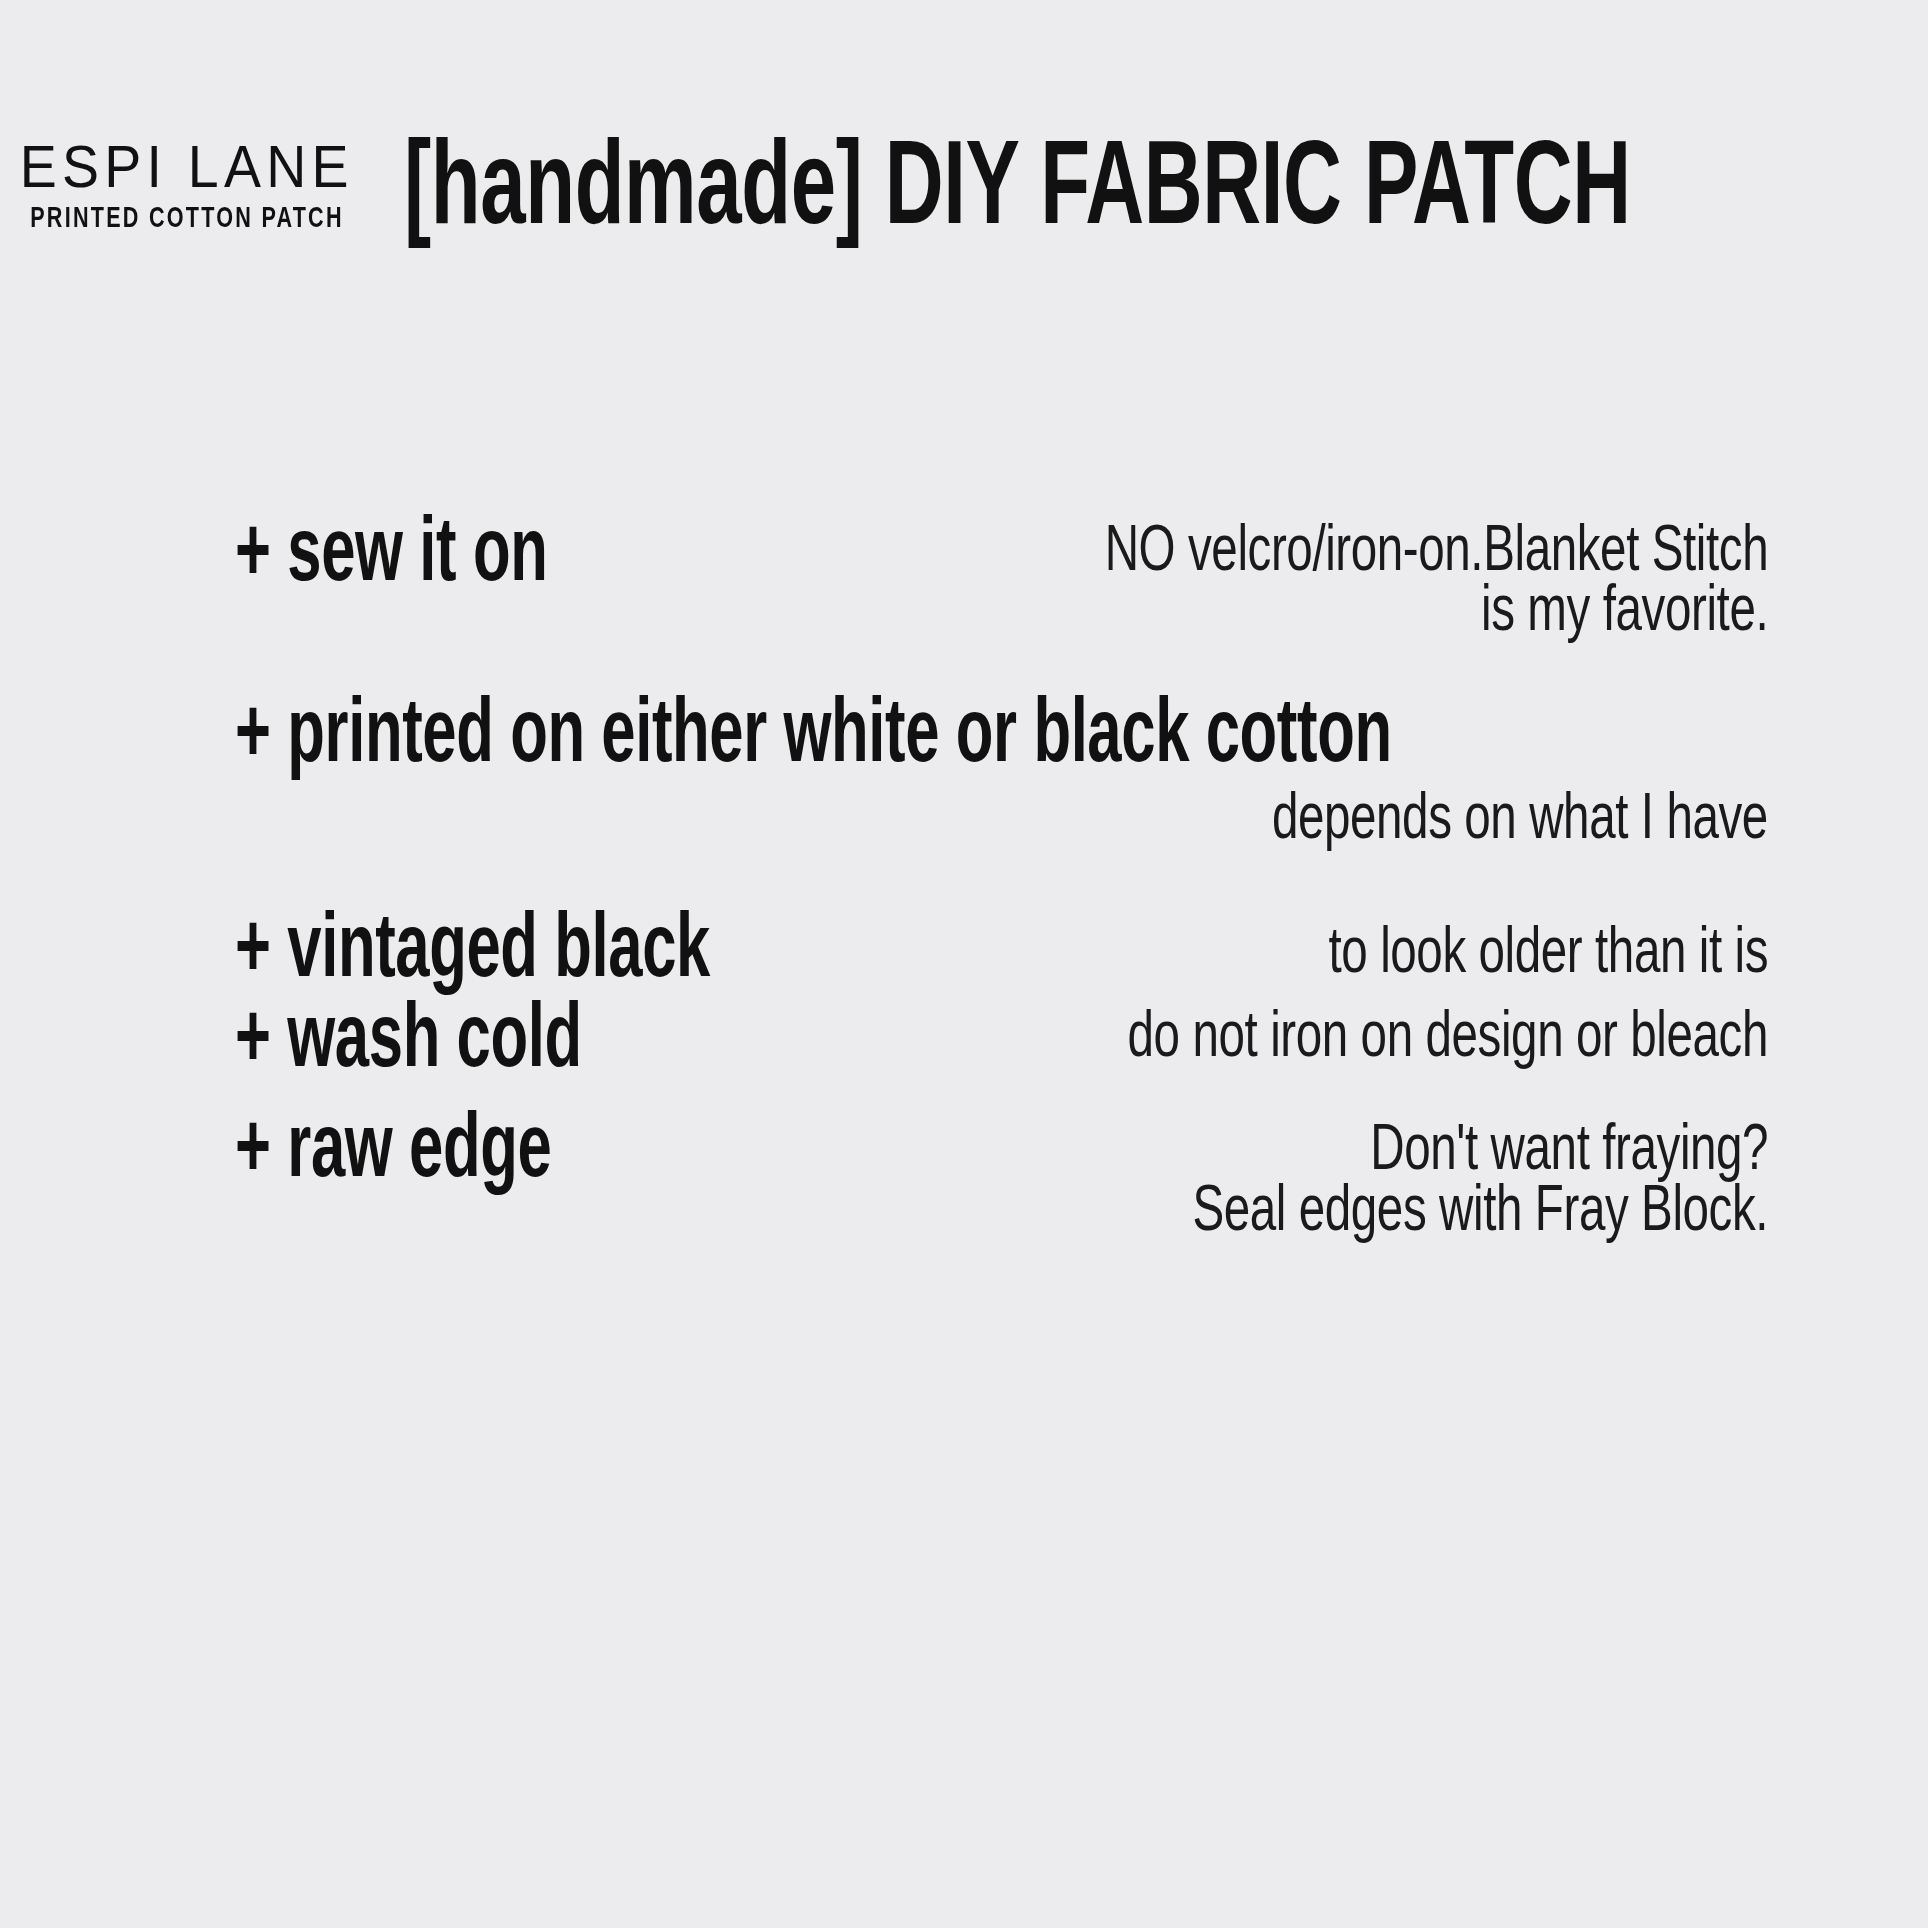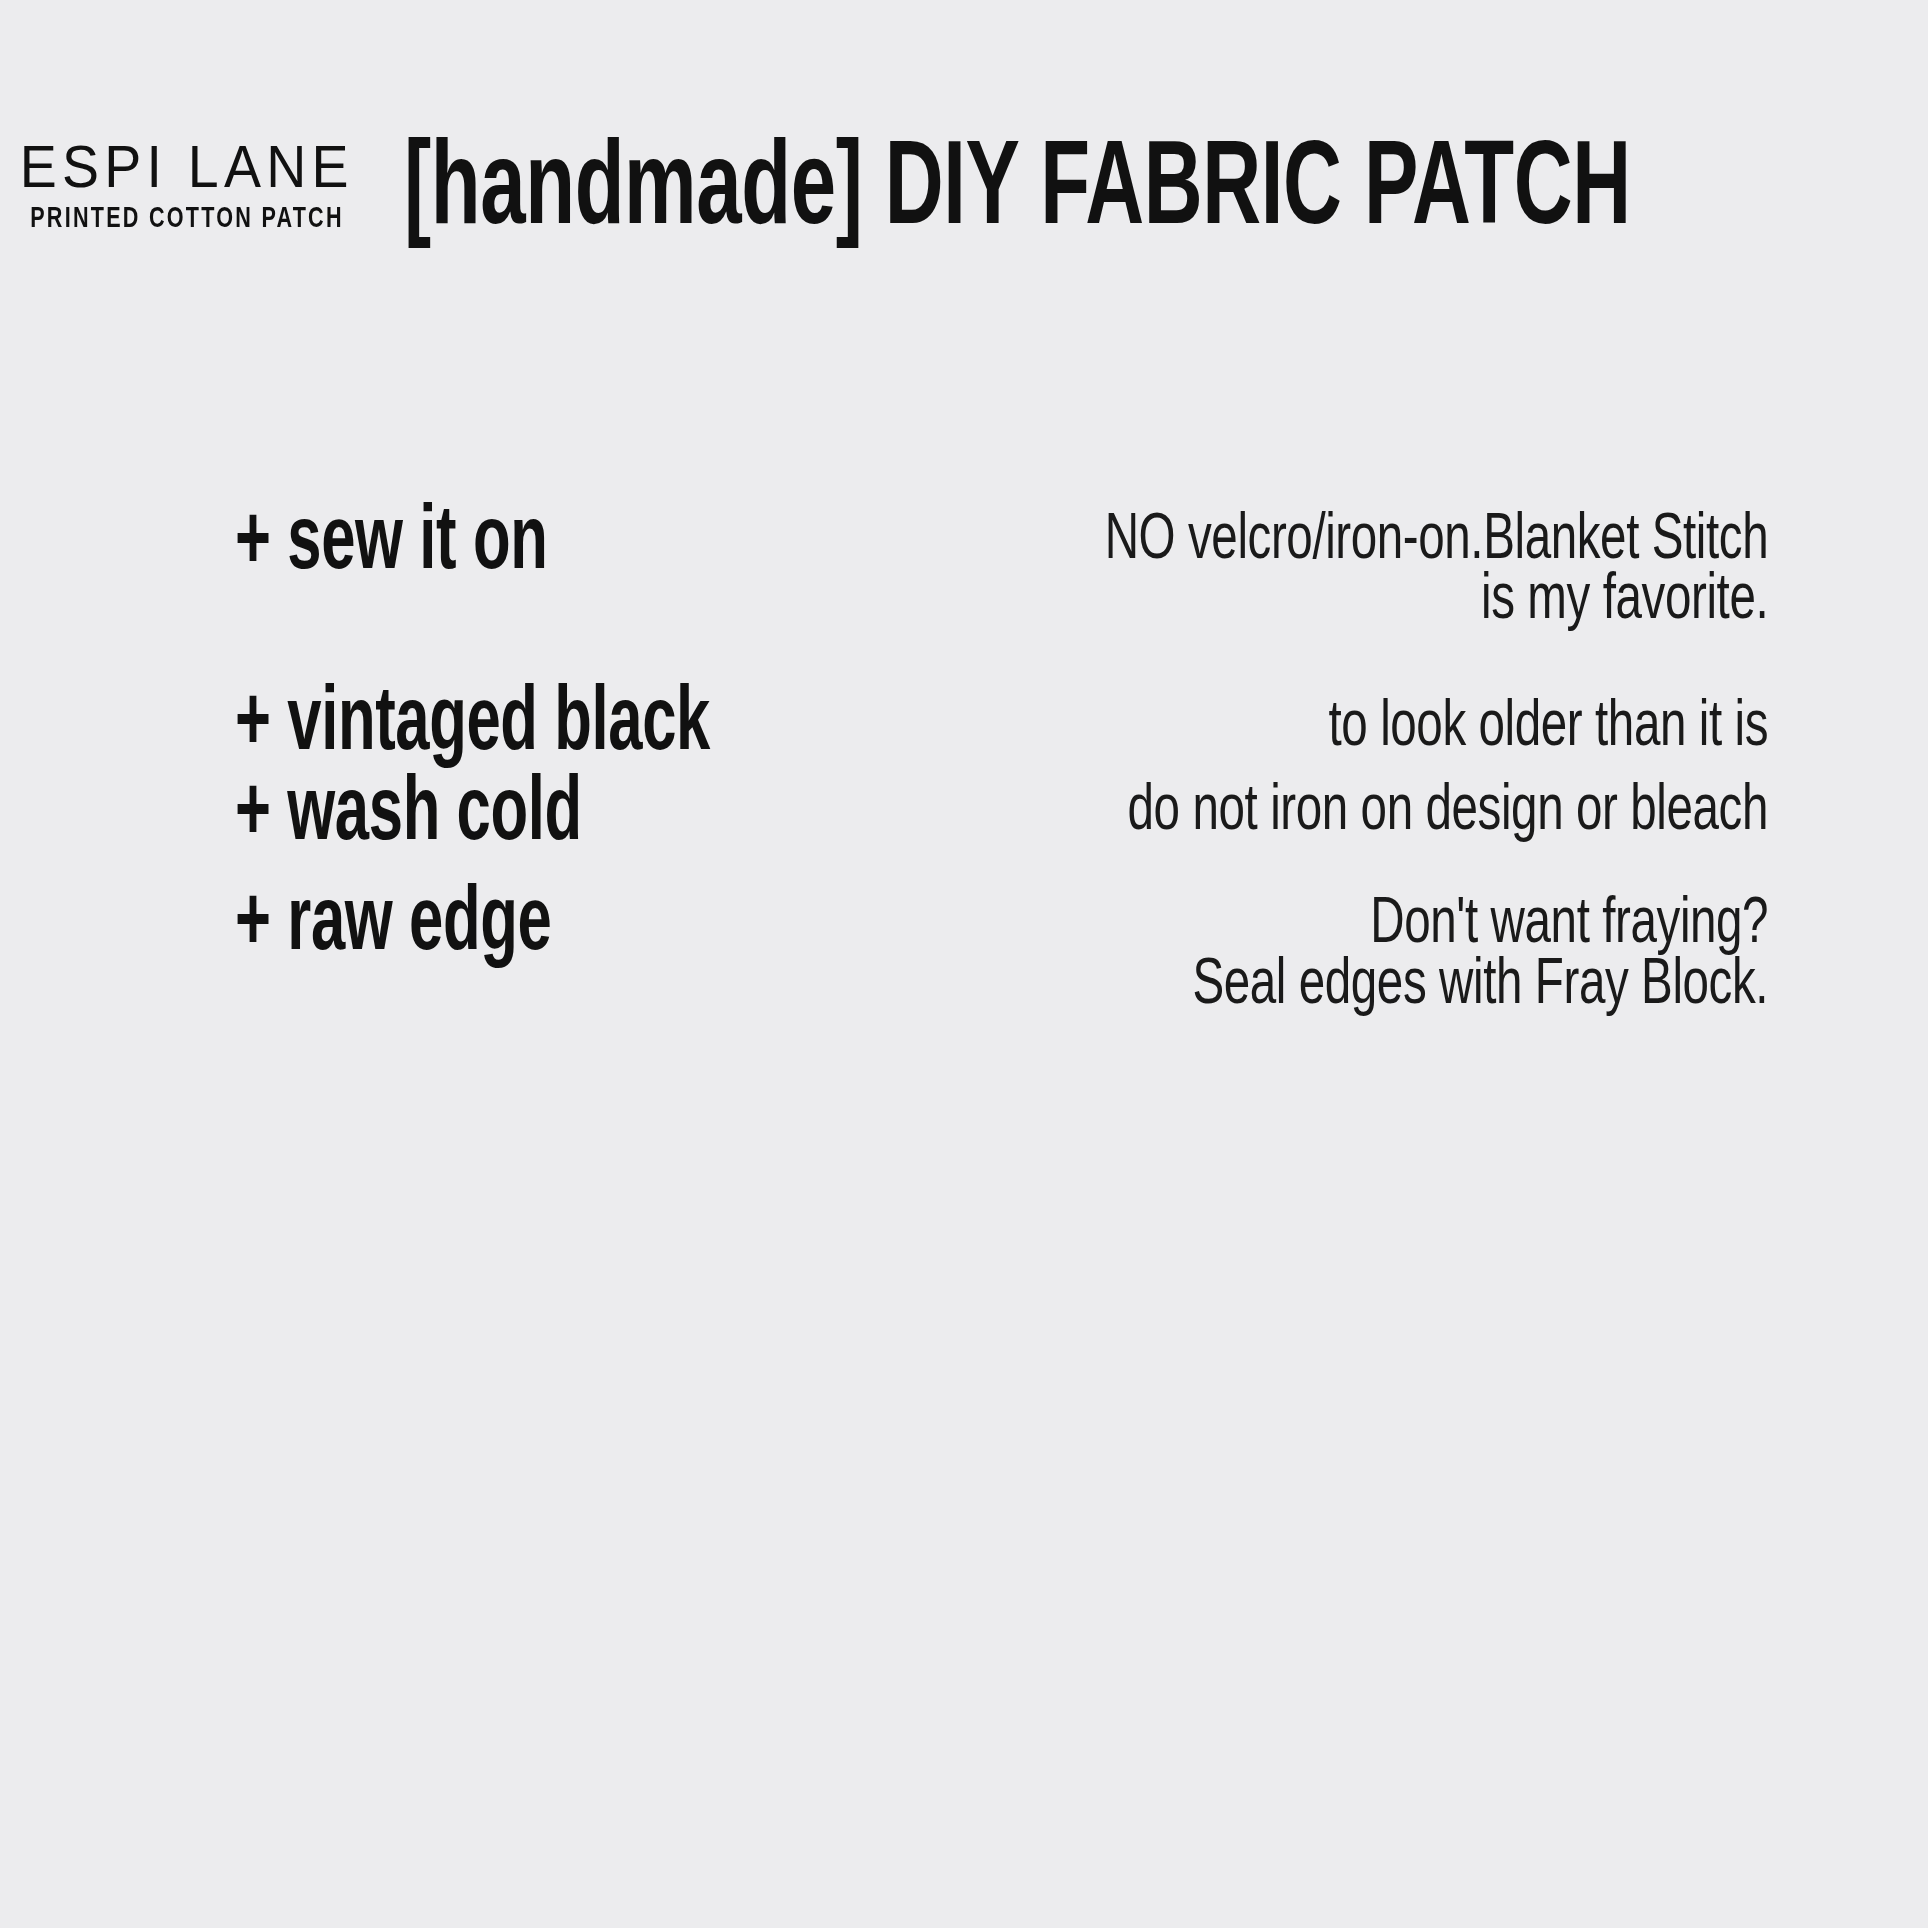--- a/index.html
+++ b/index.html
@@ -87,21 +87,21 @@
     top: 490px;
   }
 
   .row {
     position: relative;
     width: 100%;
     display: flex;
     align-items: flex-start;
     justify-content: space-between;
   }
-  .row-1 { margin-bottom: 58px; }
+  .row-1 { margin-bottom: 58px; margin-top: 12px; }
   .row-2 { margin-bottom: 21px; }
   .row-3 { margin-bottom: 28px; }
   .row-4 { margin-bottom: 7.5px; }
   .row-5 { margin-bottom: 0; }
 
   .label {
     font-family: "Liberation Sans", sans-serif;
     font-weight: 700;
     font-size: 79px;
     line-height: 1.04;
@@ -180,20 +180,24 @@
   </div>
 
   <div class="list">
 
     <div class="row row-1">
       <div class="label">+ sew it on</div>
       <div class="desc">NO velcro/iron-on.Blanket Stitch
 is my favorite.</div>
     </div>
 
+    <div class="row row-2">
+      <div class="label">+ printed on either white or black cotton</div>
+      <div class="desc">depends on what I have</div>
+    </div>
 
     <div class="row row-4">
       <div class="label">+ vintaged black</div>
       <div class="desc">to look older than it is</div>
     </div>
 
     <div class="row row-3">
       <div class="label">+ wash cold</div>
       <div class="desc">do not iron on design or bleach</div>
     </div>

